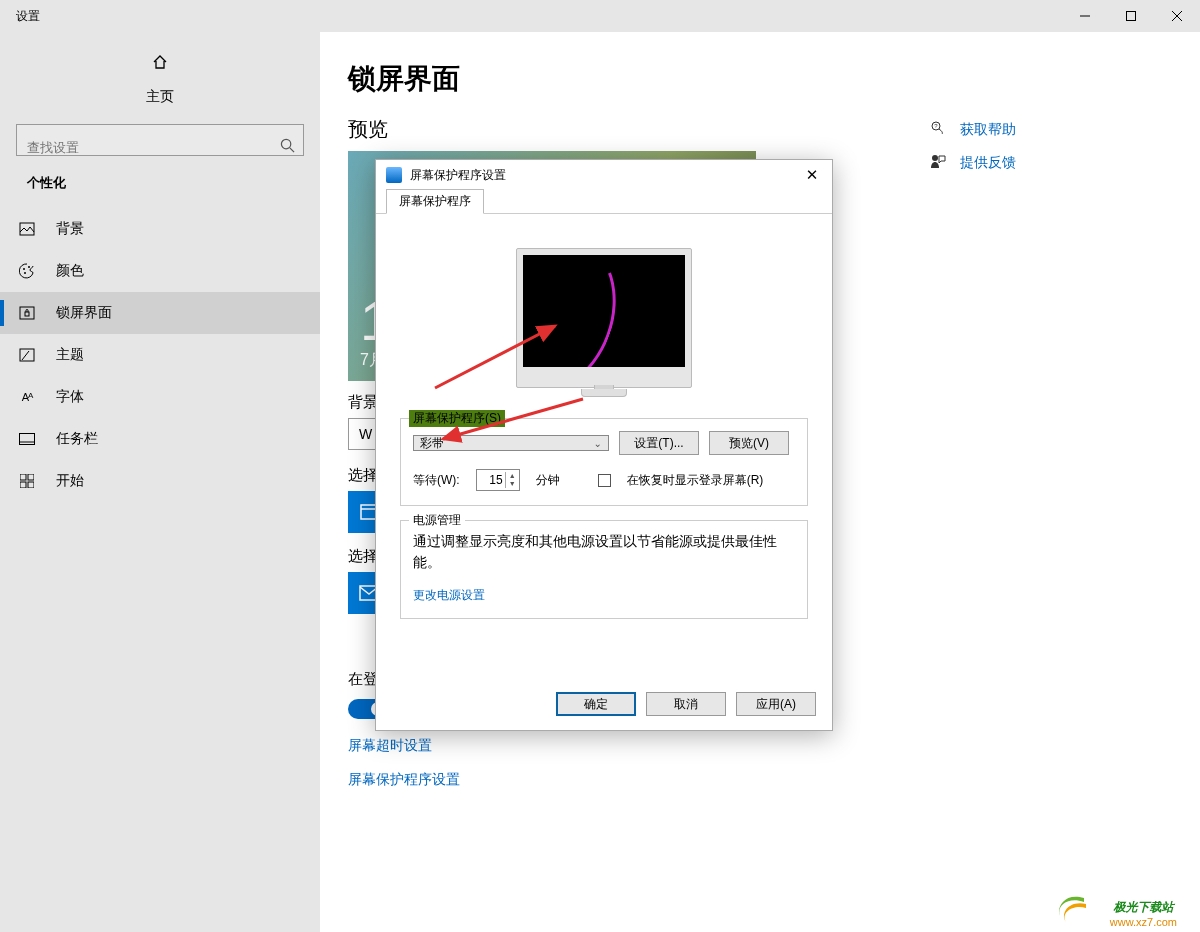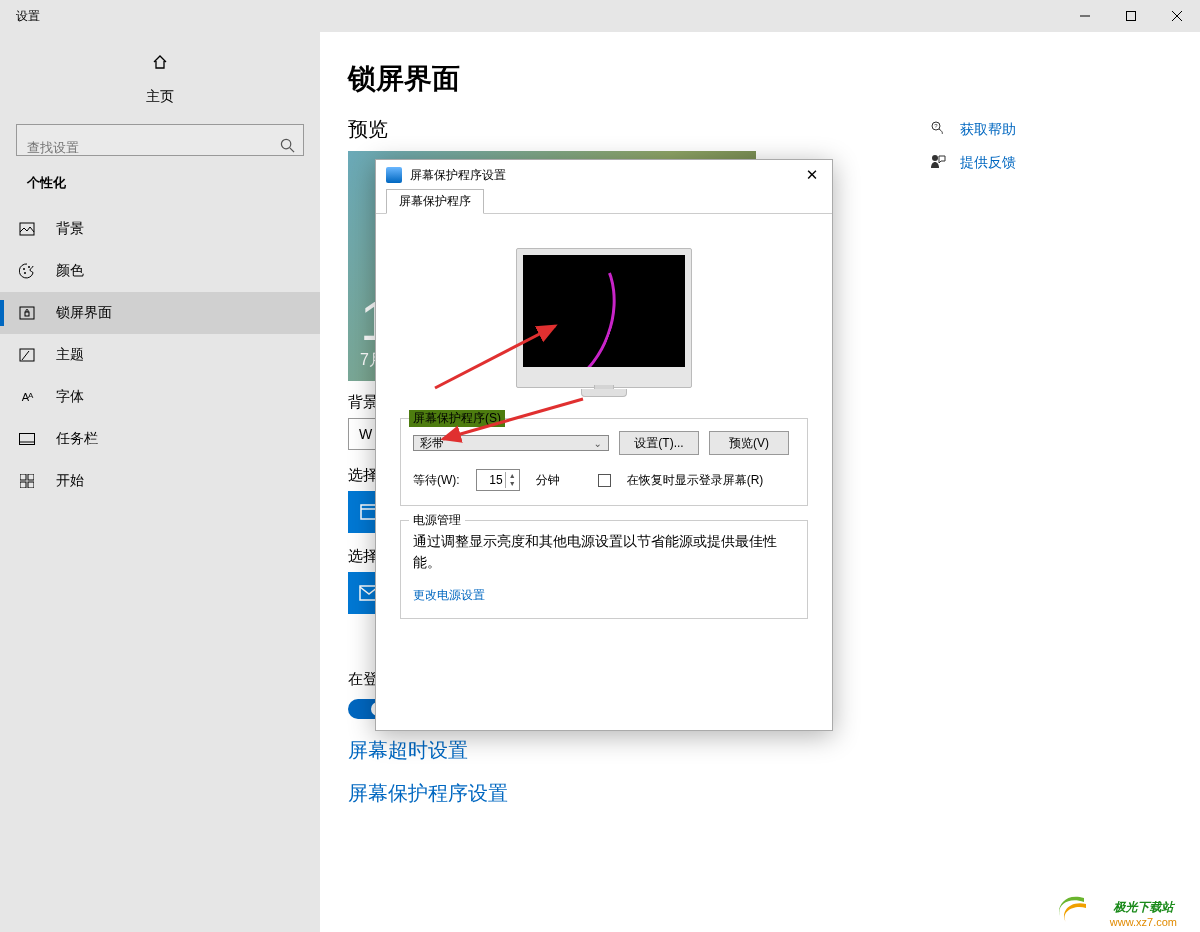--- a/index.html
+++ b/index.html
@@ -108,21 +108,21 @@
   }
   .dropdown .chev { font-size:11px; color:#555;}
   .tile-row { margin: 4px 0 14px 0; }
   .tile { width:42px; height:42px; background:#0078d4; display:inline-flex; align-items:center; justify-content:center; color:#fff; margin-right:4px;}
 
   .toggle-row { display:flex; align-items:center; gap:12px; margin: 10px 0 18px 0;}
   .toggle {
     width:40px; height:20px; border-radius:10px; background:#0067c0; position:relative;
   }
   .toggle::after{ content:""; position:absolute; right:3px; top:3px; width:14px; height:14px; background:#fff; border-radius:50%;}
-  .link { color:#0067c0; font-size:20px; margin: 6px 0 16px 0; cursor:pointer; display:block;}
+  .link { color:#0067c0; font-size:14px; margin: 6px 0 16px 0; cursor:pointer; display:block;}
 
   
   .right-links {
     position: absolute; right: 30px; top: 88px;
     width: 240px;
   }
   .rlink { display:flex; align-items:center; gap:12px; color:#0067c0; font-size:14px; margin-bottom: 14px;}
   .rlink .ic { width:18px; color:#333;}
 
   
@@ -459,20 +459,25 @@
       </div>
     </div>
 
     <div class="fieldset2">
       <span class="legend">电源管理</span>
       <div class="desc">通过调整显示亮度和其他电源设置以节省能源或提供最佳性能。</div>
       <a class="lk">更改电源设置</a>
     </div>
   </div>
 
+  <div class="dlg-footer">
+    <div class="btn primary">确定</div>
+    <div class="btn">取消</div>
+    <div class="btn">应用(A)</div>
+  </div>
 </div>
 
 <div class="wm-swirl">
   <svg width="36" height="30" viewBox="0 0 36 30">
     <path d="M30 4 C10 -2 2 14 6 22 C2 12 14 2 30 8" fill="#6ab52e"></path>
     <path d="M32 10 C14 6 6 20 12 28 C6 18 20 10 32 14" fill="#f0a000"></path>
   </svg>
 </div>
 <div class="watermark">
   <div class="l1">极光下载站</div>

